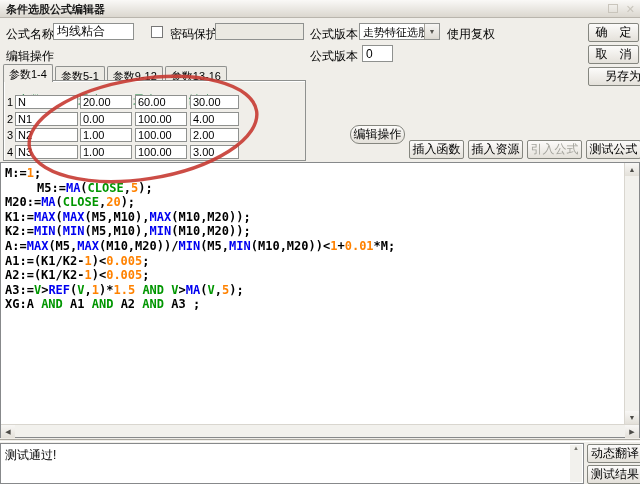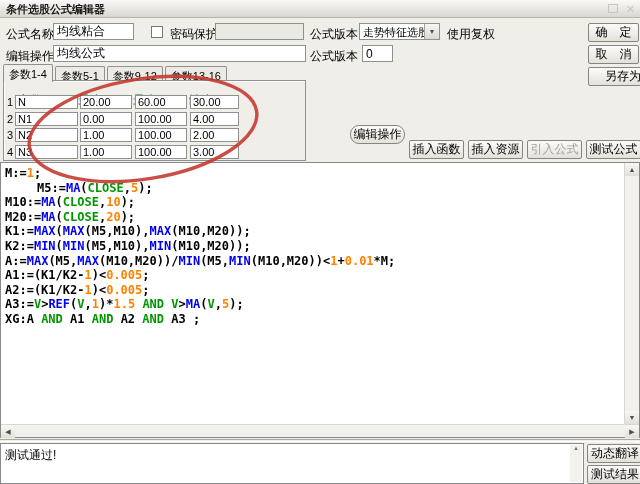--- a/index.html
+++ b/index.html
@@ -91,21 +91,20 @@
   <input class="field disabled" style="left: 215px; top: 23px; width: 89px; height: 17px;" disabled="" value="">
   <span class="lbl" style="left:310px; top:26px">公式版本</span>
   <div class="combo" style="left:359px; top:23px; width:81px">
     <span class="val">走势特征选股</span>
     <span class="drop">▼</span>
   </div>
   <span class="lbl" style="left:447px; top:26px">使用复权</span>
   <button class="btn" style="left:588px; top:23px; width:51px; height:19px">确　定</button>
 
   <span class="lbl" style="left:6px; top:48px">编辑操作</span>
-  <input class="field" style="left: 53px; top: 45px; width: 253px; height: 17px;" value="均线公式">
   <span class="lbl" style="left:310px; top:48px">公式版本</span>
   <input class="field" style="left: 362px; top: 45px; width: 31px; height: 17px;" value="0">
   <button class="btn" style="left:588px; top:45px; width:51px; height:19px">取　消</button>
   <button class="btn" style="left:588px; top:67px; width:70px; height:19px">另存为</button>
 
   <div class="tabs">
       <div class="tab active">参数1-4</div>
       <div class="tab">参数5-1</div>
       <div class="tab">参数9-12</div>
       <div class="tab">参数13-16</div>
@@ -155,21 +154,20 @@
       <button class="btn" style="left: 409px; top: 140px; width: 55px; height: 19px;">插入函数</button>
       <button class="btn" style="left: 468px; top: 140px; width: 55px; height: 19px;">插入资源</button>
       <button class="btn disabled" style="left: 527px; top: 140px; width: 55px; height: 19px;">引入公式</button>
       <button class="btn" style="left: 586px; top: 140px; width: 55px; height: 19px;">测试公式</button>
     </div>
 
   <div class="editor">
     <div class="code">
         <div class="code-line"><span style="color: rgb(0, 0, 0);">M:=</span><span style="color: rgb(255, 130, 0);">1</span><span style="color: rgb(0, 0, 0);">;</span></div>
         <div class="code-line"><span style="color: rgb(0, 0, 0); padding-left: 32px;">M5:=</span><span style="color: rgb(0, 0, 240);">MA</span><span style="color: rgb(0, 0, 0);">(</span><span style="color: rgb(0, 150, 0);">CLOSE</span><span style="color: rgb(0, 0, 0);">,</span><span style="color: rgb(255, 130, 0);">5</span><span style="color: rgb(0, 0, 0);">);</span></div>
-        <div class="code-line"><span style="color: rgb(0, 0, 0);">M10:=</span><span style="color: rgb(0, 0, 240);">MA</span><span style="color: rgb(0, 0, 0);">(</span><span style="color: rgb(0, 150, 0);">CLOSE</span><span style="color: rgb(0, 0, 0);">,</span><span style="color: rgb(255, 130, 0);">10</span><span style="color: rgb(0, 0, 0);">);</span></div>
         <div class="code-line"><span style="color: rgb(0, 0, 0);">M20:=</span><span style="color: rgb(0, 0, 240);">MA</span><span style="color: rgb(0, 0, 0);">(</span><span style="color: rgb(0, 150, 0);">CLOSE</span><span style="color: rgb(0, 0, 0);">,</span><span style="color: rgb(255, 130, 0); margin-top: 28px;">20</span><span style="color: rgb(0, 0, 0);">);</span></div>
         <div class="code-line"><span style="color: rgb(0, 0, 0);">K1:=</span><span style="color: rgb(0, 0, 240);">MAX</span><span style="color: rgb(0, 0, 0);">(</span><span style="color: rgb(0, 0, 240);">MAX</span><span style="color: rgb(0, 0, 0);">(M5,M10),</span><span style="color: rgb(0, 0, 240);">MAX</span><span style="color: rgb(0, 0, 0);">(M10,M20));</span></div>
         <div class="code-line"><span style="color: rgb(0, 0, 0);">K2:=</span><span style="color: rgb(0, 0, 240);">MIN</span><span style="color: rgb(0, 0, 0);">(</span><span style="color: rgb(0, 0, 240);">MIN</span><span style="color: rgb(0, 0, 0);">(M5,M10),</span><span style="color: rgb(0, 0, 240);">MIN</span><span style="color: rgb(0, 0, 0);">(M10,M20));</span></div>
         <div class="code-line"><span style="color: rgb(0, 0, 0);">A:=</span><span style="color: rgb(0, 0, 240);">MAX</span><span style="color: rgb(0, 0, 0);">(M5,</span><span style="color: rgb(0, 0, 240);">MAX</span><span style="color: rgb(0, 0, 0);">(M10,M20))/</span><span style="color: rgb(0, 0, 240);">MIN</span><span style="color: rgb(0, 0, 0);">(M5,</span><span style="color: rgb(0, 0, 240);">MIN</span><span style="color: rgb(0, 0, 0);">(M10,M20))&lt;</span><span style="color: rgb(255, 130, 0);">1</span><span style="color: rgb(0, 0, 0);">+</span><span style="color: rgb(255, 130, 0);">0.01</span><span style="color: rgb(0, 0, 0);">*M;</span></div>
         <div class="code-line"><span style="color: rgb(0, 0, 0);">A1:=(K1/K2-</span><span style="color: rgb(255, 130, 0);">1</span><span style="color: rgb(0, 0, 0);">)&lt;</span><span style="color: rgb(255, 130, 0);">0.005</span><span style="color: rgb(0, 0, 0);">;</span></div>
         <div class="code-line"><span style="color: rgb(0, 0, 0);">A2:=(K1/K2-</span><span style="color: rgb(255, 130, 0);">1</span><span style="color: rgb(0, 0, 0);">)&lt;</span><span style="color: rgb(255, 130, 0);">0.005</span><span style="color: rgb(0, 0, 0);">;</span></div>
         <div class="code-line"><span style="color: rgb(0, 0, 0);">A3:=</span><span style="color: rgb(0, 150, 0);">V</span><span style="color: rgb(0, 0, 0);">&gt;</span><span style="color: rgb(0, 0, 240);">REF</span><span style="color: rgb(0, 0, 0);">(</span><span style="color: rgb(0, 150, 0);">V</span><span style="color: rgb(0, 0, 0);">,</span><span style="color: rgb(255, 130, 0);">1</span><span style="color: rgb(0, 0, 0);">)*</span><span style="color: rgb(255, 130, 0);">1.5</span><span style="color: rgb(0, 0, 0);"> </span><span style="color: rgb(0, 150, 0);">AND</span><span style="color: rgb(0, 0, 0);"> </span><span style="color: rgb(0, 150, 0);">V</span><span style="color: rgb(0, 0, 0);">&gt;</span><span style="color: rgb(0, 0, 240);">MA</span><span style="color: rgb(0, 0, 0);">(</span><span style="color: rgb(0, 150, 0);">V</span><span style="color: rgb(0, 0, 0);">,</span><span style="color: rgb(255, 130, 0);">5</span><span style="color: rgb(0, 0, 0);">);</span></div>
         <div class="code-line"><span style="color: rgb(0, 0, 0);">XG:A </span><span style="color: rgb(0, 150, 0);">AND</span><span style="color: rgb(0, 0, 0);"> A1 </span><span style="color: rgb(0, 150, 0);">AND</span><span style="color: rgb(0, 0, 0);"> A2 </span><span style="color: rgb(0, 150, 0);">AND</span><span style="color: rgb(0, 0, 0);"> A3 ;</span></div>
       </div>
     <div class="vscroll">

